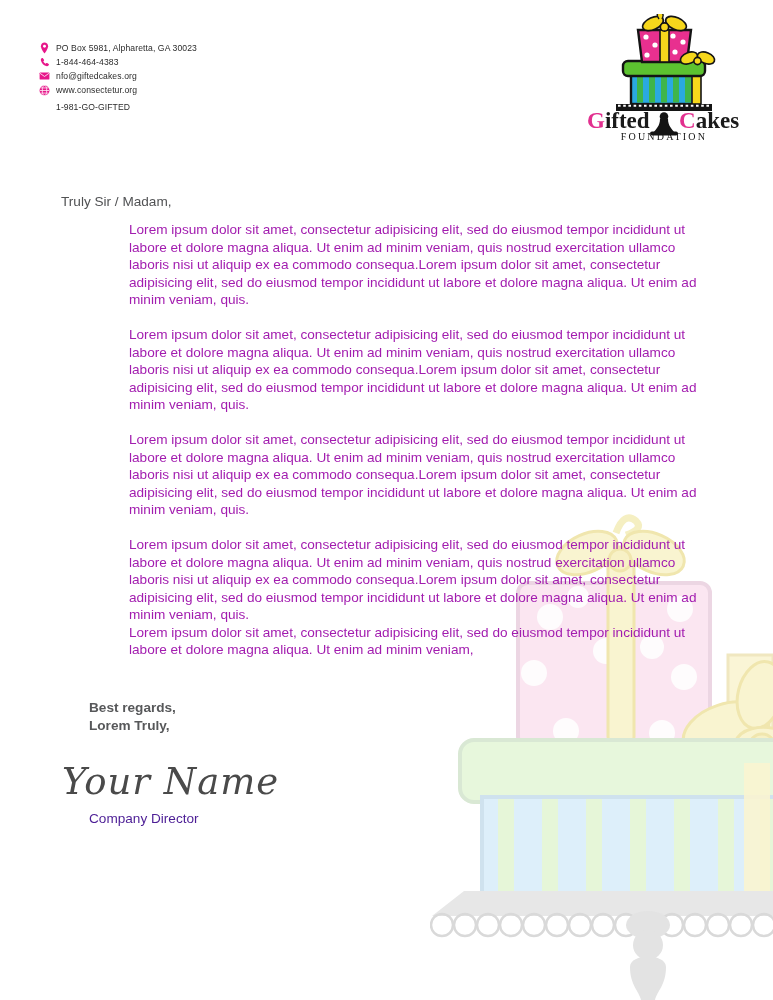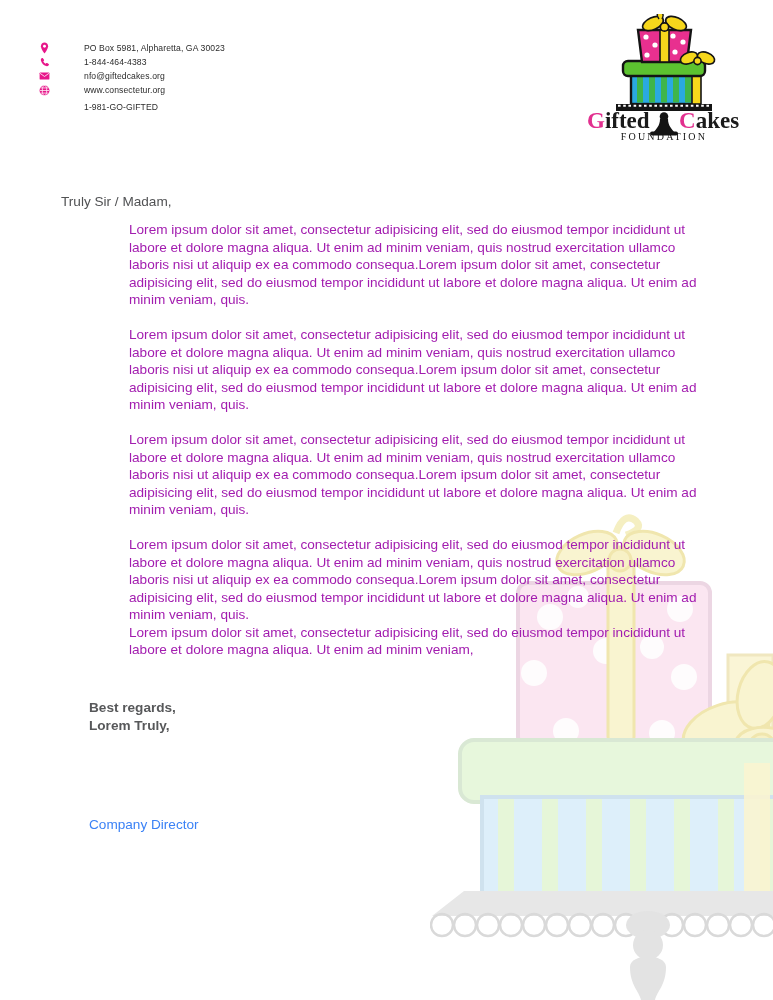--- a/index.html
+++ b/index.html
@@ -7,33 +7,33 @@
     position:relative;width:773px;height:1000px;background:#ffffff;
     overflow:hidden;font-family:"Liberation Sans",sans-serif;
   }
   
   .watermark{position:absolute;left:430px;top:505px;width:343px;height:495px;z-index:0;}
   
   .contact{position:absolute;left:38px;top:41px;z-index:2;}
   .c-row{display:flex;align-items:center;gap:5px;height:14px;}
   .c-row.last{margin-top:3px;}
   .c-ic{width:13px;display:flex;justify-content:center;align-items:center;}
-  .c-tx{font-size:8.6px;color:#2b2b2b;letter-spacing:.1px;white-space:nowrap;margin-left:28px;}
+  .c-tx{font-size:8.6px;color:#2b2b2b;letter-spacing:.1px;white-space:nowrap;}
   
   .logo{position:absolute;left:585px;top:14px;width:158px;height:128px;z-index:2;}
   
   .salutation{position:absolute;left:61px;top:194px;font-size:13.6px;color:#515254;z-index:1;}
   .bodytext{position:absolute;left:129px;top:221px;width:583px;z-index:1;
     font-size:13.6px;line-height:17.6px;color:#a21caf;}
   .bodytext p{margin:0 0 17px 0;}
   .bodytext p.nogap{margin-bottom:0;}
   .closing{position:absolute;left:89px;top:699px;font-size:13.6px;line-height:17.6px;color:#57585a;z-index:1;font-weight:bold;}
   .signature{position:absolute;left:62px;top:760px;z-index:1;
     font-family:"DejaVu Serif",serif;font-style:italic;font-size:37px;color:#4a4a4a;letter-spacing:1px;}
-  .signer-title{position:absolute;left:89px;top:811px;font-size:13.6px;color:#3b82f6;z-index:1;margin-top:6px;}
+  .signer-title{position:absolute;left:89px;top:811px;font-size:13.6px;color:#4c1d95;z-index:1;}
 </style>
 </head>
 <body>
 
 <div class="page">
 
   <svg class="watermark" viewBox="0 0 343 495" xmlns="http://www.w3.org/2000/svg" aria-hidden="true">
 
     <rect x="298" y="150" width="45" height="105" fill="#faf5d6" stroke="#f0e7c0" stroke-width="3"></rect>
 
@@ -203,15 +203,16 @@
     <p>Lorem ipsum dolor sit amet, consectetur adipisicing elit, sed do eiusmod tempor incididunt ut labore et dolore magna aliqua. Ut enim ad minim veniam, quis nostrud exercitation ullamco laboris nisi ut aliquip ex ea commodo consequa.Lorem ipsum dolor sit amet, consectetur adipisicing elit, sed do eiusmod tempor incididunt ut labore et dolore magna aliqua. Ut enim ad minim veniam, quis.</p>
     <p class="nogap">Lorem ipsum dolor sit amet, consectetur adipisicing elit, sed do eiusmod tempor incididunt ut labore et dolore magna aliqua. Ut enim ad minim veniam, quis nostrud exercitation ullamco laboris nisi ut aliquip ex ea commodo consequa.Lorem ipsum dolor sit amet, consectetur adipisicing elit, sed do eiusmod tempor incididunt ut labore et dolore magna aliqua. Ut enim ad minim veniam, quis.</p>
     <p class="nogap">Lorem ipsum dolor sit amet, consectetur adipisicing elit, sed do eiusmod tempor incididunt ut labore et dolore magna aliqua. Ut enim ad minim veniam,</p>
   </div>
 
   <div class="closing">
     <div>Best regards,</div>
     <div>Lorem Truly,</div>
   </div>
 
+  <div class="signature">Your Name</div>
   <div class="signer-title">Company Director</div>
 
 </div>
 
 </body></html>

